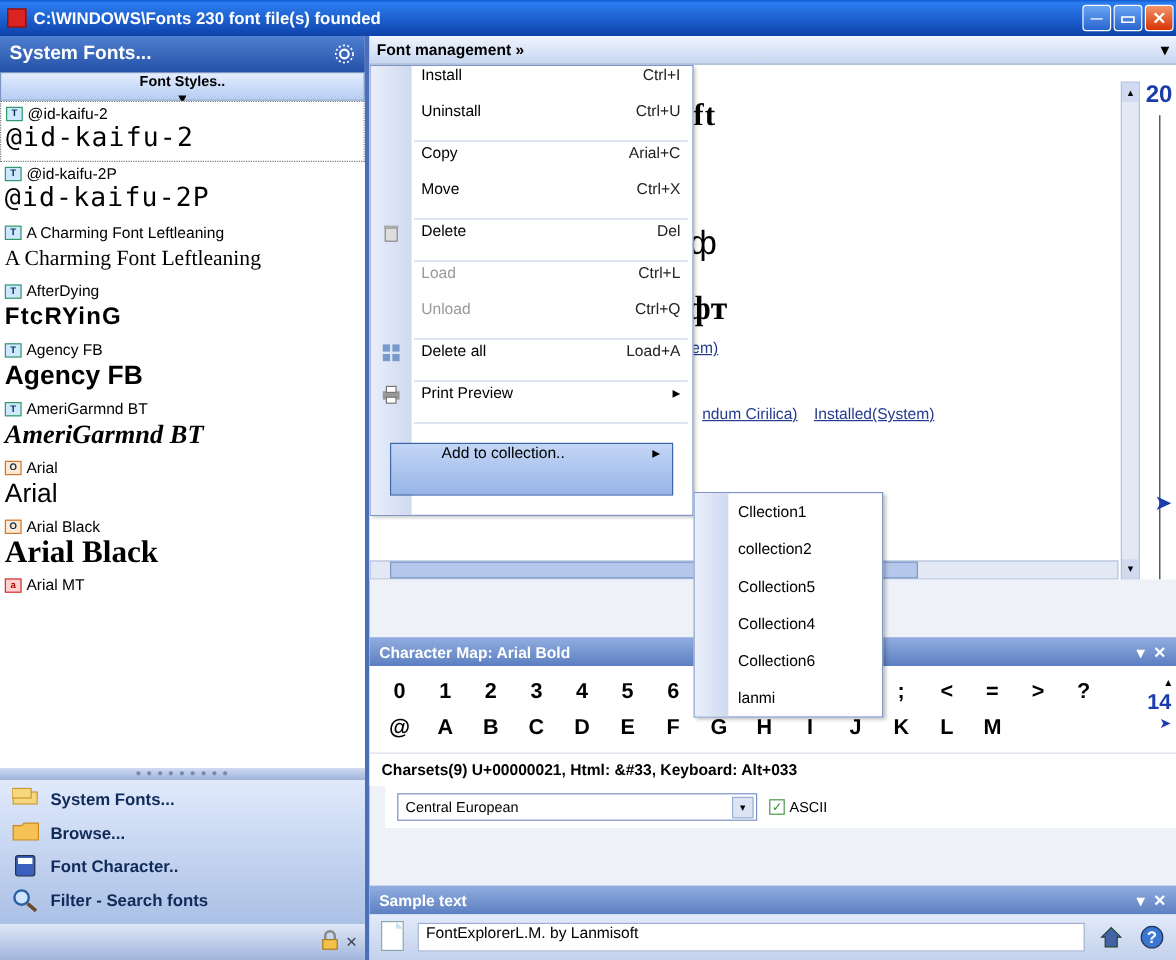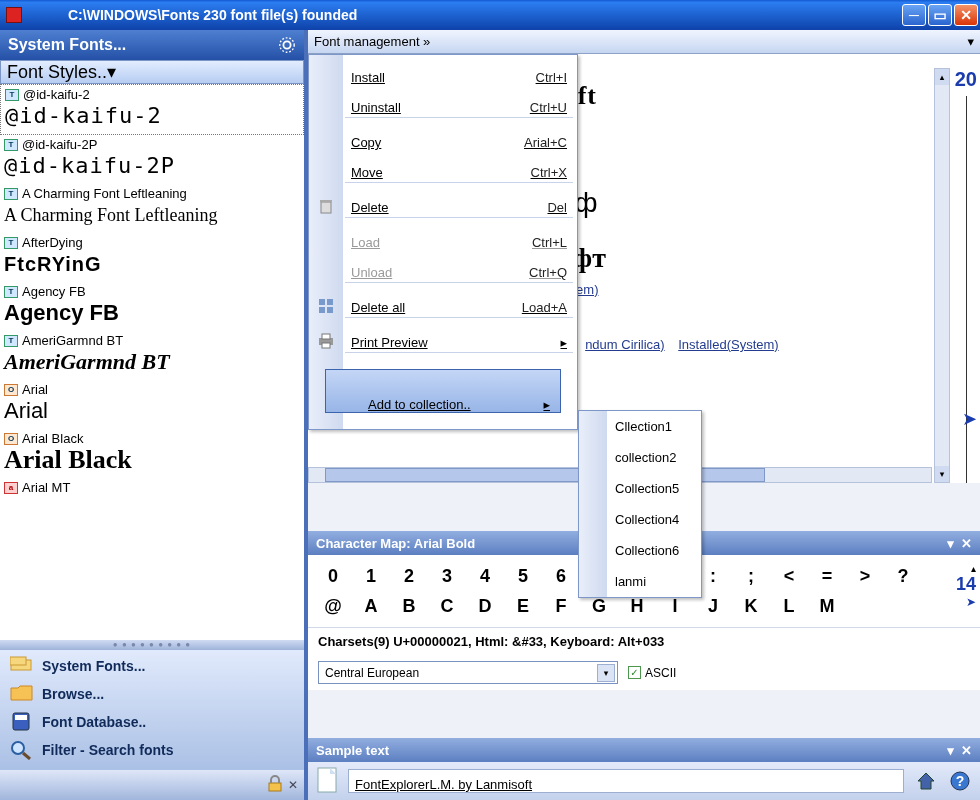--- a/index.html
+++ b/index.html
@@ -1,63 +1,63 @@
 <!DOCTYPE html>
 <html><head>
 <meta charset="utf-8">
 <style>
   * { box-sizing: border-box; margin: 0; padding: 0; font-family: Tahoma, Arial, sans-serif; }
   body { width: 980px; height: 800px; overflow: hidden; background: #ece9d8; font-size: 12px; }
 
   .titlebar { height: 30px; background: linear-gradient(to bottom,#1259d0,#2b7df1 8%,#0e42a9 100%); display:flex; align-items:center; padding:0 2px 0 6px; color:#fff; font-weight:bold; font-size:14px; }
-  .titlebar .title { flex:1;margin-left:40px; }
+  .titlebar .title { flex:1; }
   .winbtn { width:24px; height:22px; margin-left:2px; border:1px solid #fff; border-radius:3px; display:flex; align-items:center; justify-content:center; font-weight:bold; }
   .winbtn.min, .winbtn.max { background:linear-gradient(#69a4f4,#2a65cf); }
   .winbtn.close { background:linear-gradient(#f49469,#d93406); }
 
   .main { display:flex; height:770px; }
 
   
   .sidebar { width:308px; background:#f0f3fa; border-right:4px solid #4b6fb9; display:flex; flex-direction:column; }
   .section-hdr { height:30px; background:linear-gradient(#4f7fd1,#2451a7); color:#fff; font-weight:bold; font-size:16px; display:flex; align-items:center; padding:0 8px; }
   .section-hdr .spacer{flex:1;}
   .section-hdr .gear{width:18px;height:18px;}
-  .dropdown-hdr { height:24px; background:linear-gradient(#e3edff,#b6cdf2); border:1px solid #7b94c6; display:flex; align-items:center; padding:0 6px; font-weight:normal; font-size:18px; }
+  .dropdown-hdr { height:24px; background:linear-gradient(#e3edff,#b6cdf2); border:1px solid #7b94c6; display:flex; align-items:center; padding:0 6px; font-weight:bold; font-size:12px;flex-direction:column; }
   .fontlist { flex:1; overflow:hidden; background:#fff; position:relative;}
   .fontitem { padding:2px 4px 1px 4px; }
   .fontitem .row1 { display:flex; align-items:center; gap:4px; font-size:13px; }
   .tticon { display:inline-block; width:14px; height:12px; border:1px solid #396; background:#cfe8ff; font-size:8px; font-weight:bold; color:#035; text-align:center; line-height:10px;}
   .tticon.ot { background:#ffe8cf; border-color:#cc7733; }
   .tticon.a { background:#ffd0d0; border-color:#cc3333; color:#a00; }
   .fontitem .row2 { font-size:22px; line-height:26px; padding:1px 0 4px 0; }
   .dotted { border:1px dotted #777; }
 
   .nav-sep { text-align:center; font-size:8px; color:#7a89ab; letter-spacing:1px; background:linear-gradient(#d0dbf3,#9eb3da); height:10px; line-height:10px;}
   .navlist { background:linear-gradient(#e1eafc,#aac0e5); padding:2px 0 6px 0; }
   .navrow { display:flex; align-items:center; gap:8px; padding:4px 10px 4px 10px; font-size:14px; font-weight:bold; color:#102a59;}
   .navicon { width:24px; height:20px; }
   .bottombar-left { height:30px; background:linear-gradient(#dfe7f8,#a1b6dc); display:flex; align-items:center; justify-content:flex-end; padding:0 6px; gap:4px;}
 
   
   .content { flex:1; display:flex; flex-direction:column; background:#eef1f8; position:relative;}
-  .menubar { height:24px; background:linear-gradient(#f0f5ff,#c6d6f1); border-bottom:1px solid #8ea2c8; display:flex; align-items:center; padding:0 6px; font-size:13px; font-weight:normal;}
+  .menubar { height:24px; background:linear-gradient(#f0f5ff,#c6d6f1); border-bottom:1px solid #8ea2c8; display:flex; align-items:center; padding:0 6px; font-size:13px; font-weight:bold;}
   .menubar .spacer{flex:1;}
 
   
   .ctxmenu { position:absolute; top:24px; left:0; width:270px; background:#fff; border:1px solid #7e97c9; box-shadow:2px 2px 3px rgba(0,0,0,.25); z-index:30;}
   .ctxmenu .leftstrip{ position:absolute; left:0; top:0; width:34px; height:100%; background:linear-gradient(to right,#e9eef9,#cfdaf0);}
-  .ctxrow { position:relative; display:flex; align-items:flex-end; height:30px; padding-left:42px; padding-right:10px; font-size:13px;text-decoration:underline;}
+  .ctxrow { position:relative; display:flex; align-items:flex-start; height:30px; padding-left:42px; padding-right:10px; font-size:13px;}
   .ctxrow .sc { margin-left:auto; color:#222;}
   .ctxrow.disabled { color:#9a9a9a; }
   .ctxrow .ico { position:absolute; left:8px; width:18px; height:18px; }
   .ctxsep { height:1px; margin:2px 4px 2px 36px; background:#c8d3ea; }
   .ctxrow.highlight { background:linear-gradient(#c4d6f6,#97b5e7); border:1px solid #3b64ad; height:44px; margin:16px; }
   .ctxrow .arrow { margin-left:auto; }
 
-  .submenu { position:absolute; top:380px; left:270px; width:124px; background:#fff; border:1px solid #7e97c9; box-shadow:2px 2px 3px rgba(0,0,0,.25); z-index:31;}
+  .submenu { position:absolute; top:380px; left:270px; width:158px; background:#fff; border:1px solid #7e97c9; box-shadow:2px 2px 3px rgba(0,0,0,.25); z-index:31;}
   .submenu .leftstrip2{position:absolute;left:0;top:0;width:28px;height:100%;background:linear-gradient(to right,#e9eef9,#cfdaf0);}
   .subrow { position:relative; padding:8px 10px 8px 36px; font-size:13px; }
 
   
   .preview { flex:1; overflow:hidden; background:#fff; position:relative; }
   .pv-scroll { position:absolute; right:30px; top:14px; width:16px; bottom:0; background:#e2e8f4; border:1px solid #b4c2dc;}
   .pv-scroll .up,.pv-scroll .down{height:16px;background:#d0dbf1;display:flex;align-items:center;justify-content:center;font-size:9px;}
   .pv-scroll .down{position:absolute;bottom:0;width:100%;}
   .ruler { position:absolute; right:3px; top:14px; width:22px; bottom:0;}
   .ruler .num { position:absolute; top:0; right:0; color:#1a3cad; font-weight:bold; font-size:20px; }
@@ -70,26 +70,26 @@
   .hscroll { position:absolute; left:0; right:48px; bottom:0; height:16px; background:#e2e8f4; border:1px solid #b4c2dc;}
   .hscroll .thumb{position:absolute;left:16px;width:440px;height:100%;background:#b5c7eb;border:1px solid #7f98c7;}
 
   .panel-hdr { height:24px; background:linear-gradient(#92aee0,#5c7fc1); color:#fff; font-weight:bold; font-size:13px; display:flex; align-items:center; padding:0 8px;margin-top:48px;}
   .panel-hdr .spacer{flex:1;}
   .charmap { background:#fff; display:flex; flex-wrap:wrap; padding:6px 36px 6px 6px; position:relative;}
   .charcell { width:38px; height:30px; display:flex; align-items:center; justify-content:center; font-size:18px; font-weight:bold; }
   .cm-right { position:absolute; right:4px; top:8px; width:28px; text-align:right;}
   .cm-right .num{color:#1a3cad;font-size:18px;font-weight:bold;}
   .charinfo { padding:6px 10px; font-size:13px; background:#fff; border-top:1px solid #d0d8ea;}
-  .charsel { display:flex; align-items:center; gap:10px; padding:6px 10px; background:#fff;}
+  .charsel { display:flex; align-items:center; gap:10px; padding:6px 10px; background:#fff;margin-left:13px;}
   .combo { display:flex; align-items:center; border:1px solid #7a92c2; background:#fff; height:23px; width:300px; padding:0 2px 0 6px;}
   .combo .dd { width:18px; height:18px; background:#dbe4f4; border:1px solid #9eb0d2; display:flex;align-items:center;justify-content:center;font-size:9px;}
 
   .samplebar { height:38px; display:flex; align-items:center; gap:10px; padding:0 8px; background:linear-gradient(#e3eafa,#c3d1ec);}
-  .sampleinput { flex:1; height:24px; display:flex; align-items:flex-end; border:1px solid #9cafd0; background:#fff; padding:0 6px; font-size:13px;text-decoration:underline;}
+  .sampleinput { flex:1; height:24px; display:flex; align-items:flex-start; border:1px solid #9cafd0; background:#fff; padding:0 6px; font-size:13px;}
   .iconbtn { width:24px; height:24px; display:flex; align-items:center; justify-content:center; }
 
   .chk { display:inline-flex; align-items:center; gap:4px; }
   .chk .box { width:13px;height:13px;border:1px solid #4b974b;background:#fff;display:flex;align-items:center;justify-content:center;font-size:10px;color:#2a8a2a;}
 </style>
 </head>
 <body>
 
 <div class="titlebar">
   <span style="width:16px;height:16px;background:#d22;border:1px solid #711;margin-right:6px;"></span>
@@ -196,21 +196,21 @@
         <span class="navicon"><svg viewBox="0 0 24 20">
               <path d="M1 4 L8 4 L10 2 L22 2 L22 16 L1 16 Z" fill="#f6c255" stroke="#cc8822"></path>
             </svg></span>
         <span>Browse...</span>
       </div>
       <div class="navrow">
         <span class="navicon"><svg viewBox="0 0 24 20">
               <rect x="3" y="1" width="16" height="17" rx="2" fill="#3a5fbf" stroke="#234"></rect>
               <rect x="5" y="3" width="12" height="5" fill="#fff"></rect>
             </svg></span>
-        <span>Font Database..</span>
+        <span>Font Character..</span>
       </div>
       <div class="navrow">
         <span class="navicon"><svg viewBox="0 0 24 20">
               <circle cx="8" cy="8" r="6" fill="#cfe5ff" stroke="#2a5fa2" stroke-width="2"></circle>
               <line x1="13" y1="13" x2="20" y2="19" stroke="#6a4a2a" stroke-width="3"></line>
             </svg></span>
         <span>Filter - Search fonts</span>
       </div>
     </div>
     <div class="bottombar-left">

